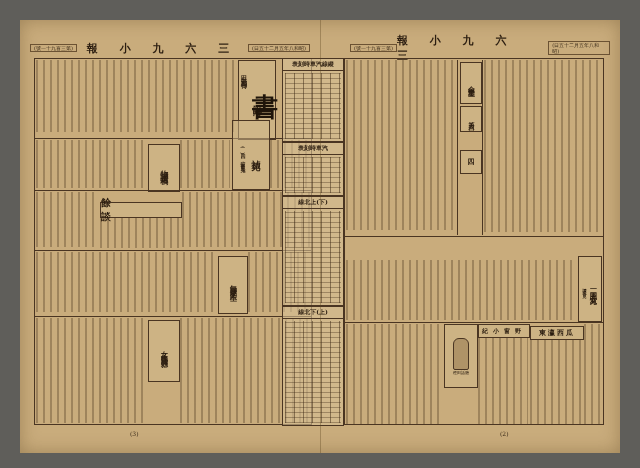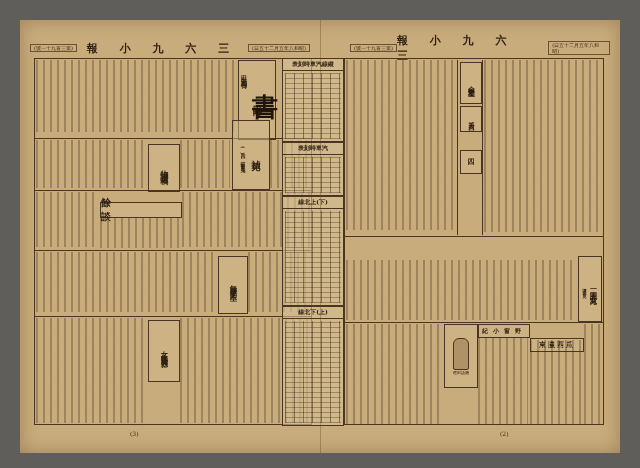--- a/index.html
+++ b/index.html
@@ -146,21 +146,21 @@
 
     <div class="textcols" style="left:26px;top:304px;width:96px;height:100px;"></div>
     <div class="box" style="left:124px;top:304px;width:32px;height:62px;flex-direction:column;">
       <div class="illus" style="position:relative;"></div>
       <span style="font-size:4px;color:#2b1d10;">種田話膽</span>
     </div>
     <div class="box" style="left:158px;top:304px;width:50px;height:12px;">
       <span style="font-size:6px;font-weight:bold;letter-spacing:5px;color:#2b1d10;">紀小窗野</span>
     </div>
     <div class="textcols" style="left:158px;top:318px;width:50px;height:86px;"></div>
-    <div class="box" style="left:210px;top:318px;width:52px;height:12px;">
+    <div class="box" style="left:210px;top:306px;width:52px;height:12px;">
       <span style="font-size:7px;font-weight:bold;letter-spacing:2px;color:#2b1d10;">東瀛西瓜</span>
     </div>
     <div class="textcols" style="left:210px;top:320px;width:52px;height:84px;"></div>
     <div class="textcols" style="left:264px;top:304px;width:18px;height:100px;"></div>
 
     <div class="pagenum" style="left:180px;">(2)</div>
   </div>
 </div>
 
 </body></html>

